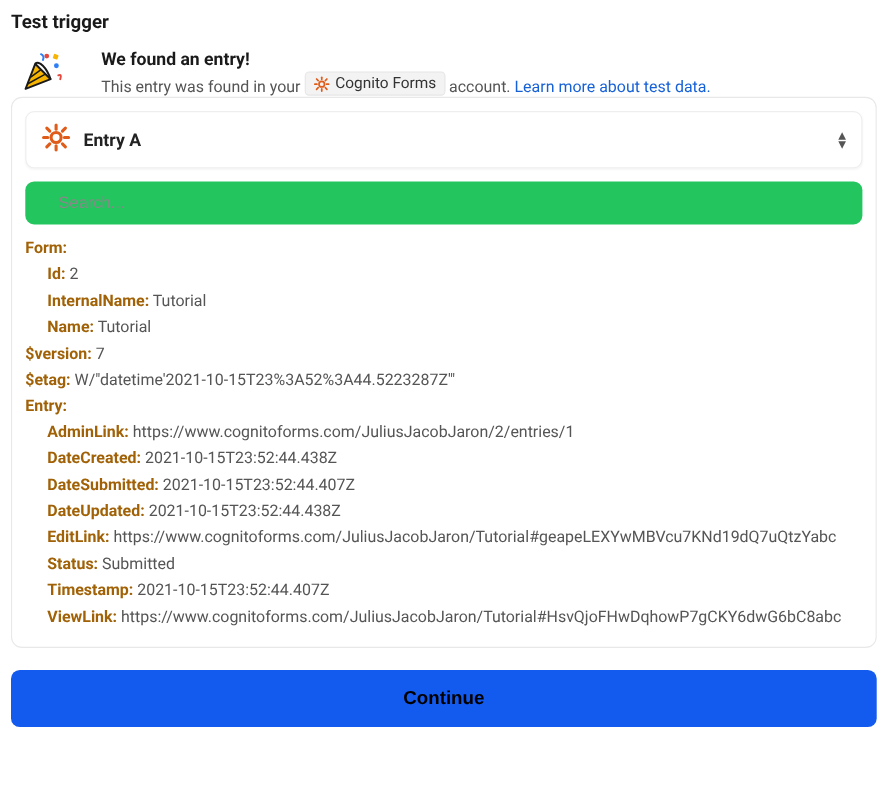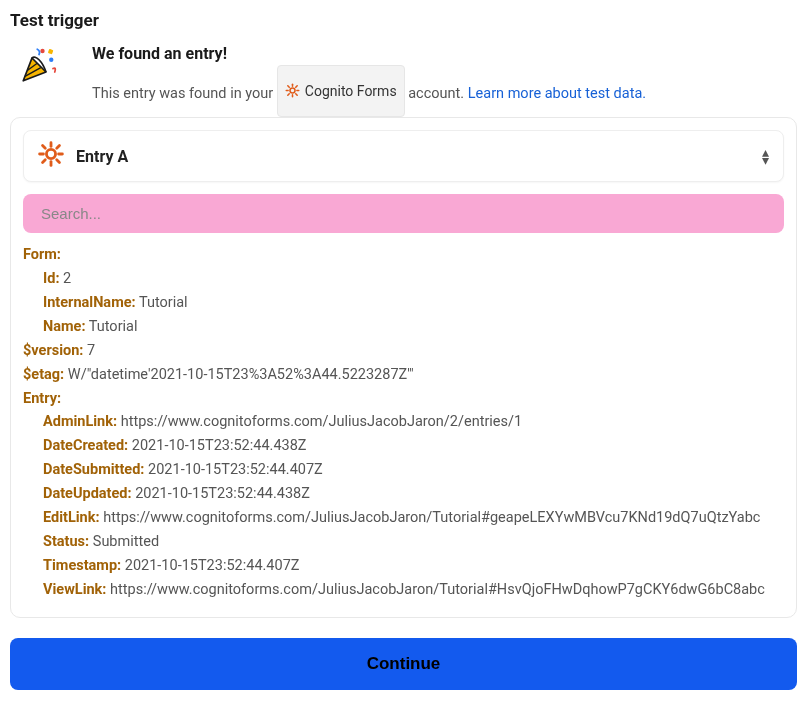--- a/index.html
+++ b/index.html
@@ -29,26 +29,26 @@
       font-size: 16px;
       font-weight: 700;
       margin-bottom: 2px;
     }
     .found-text p {
       font-size: 14.5px;
       color: #555;
     }
     .pill {
       display: inline-flex;
-      align-items: flex-start;
+      align-items: flex-end;
       gap: 5px;
       background: #f3f3f3;
       border: 1px solid #e6e6e6;
       border-radius: 4px;
-      padding: 17px 7px;
+      padding: 2px 7px;
       color: #333;
       font-size: 14px;
     }
     .pill svg { display: block; }
     .link {
       color: #1761d6;
       text-decoration: none;
       cursor: pointer;
     }
     .card {
@@ -77,24 +77,24 @@
     .chevrons {
       color: #555;
       font-size: 14px;
       line-height: 8px;
       display: flex;
       flex-direction: column;
       align-items: center;
     }
     .search-box {
       width: 100%;
-      background: #f9a8d4;
+      background: #22c55e;
       border: none;
       border-radius: 8px;
-      padding: 11px 18px;
+      padding: 11px 30px;
       font-size: 15px;
       color: #333;
       outline: none;
       margin-bottom: 10px;
     }
     .search-box::placeholder { color: #888; }
     .data-wrap {
       position: relative;
     }
     .data-viewer {

